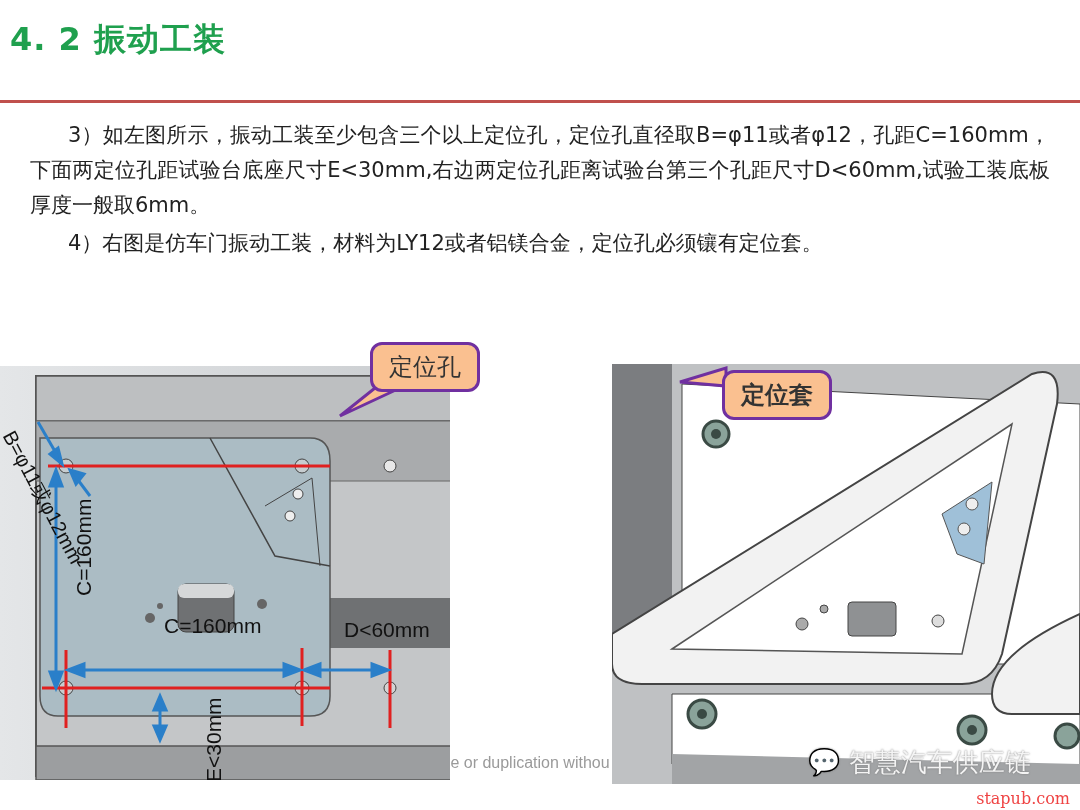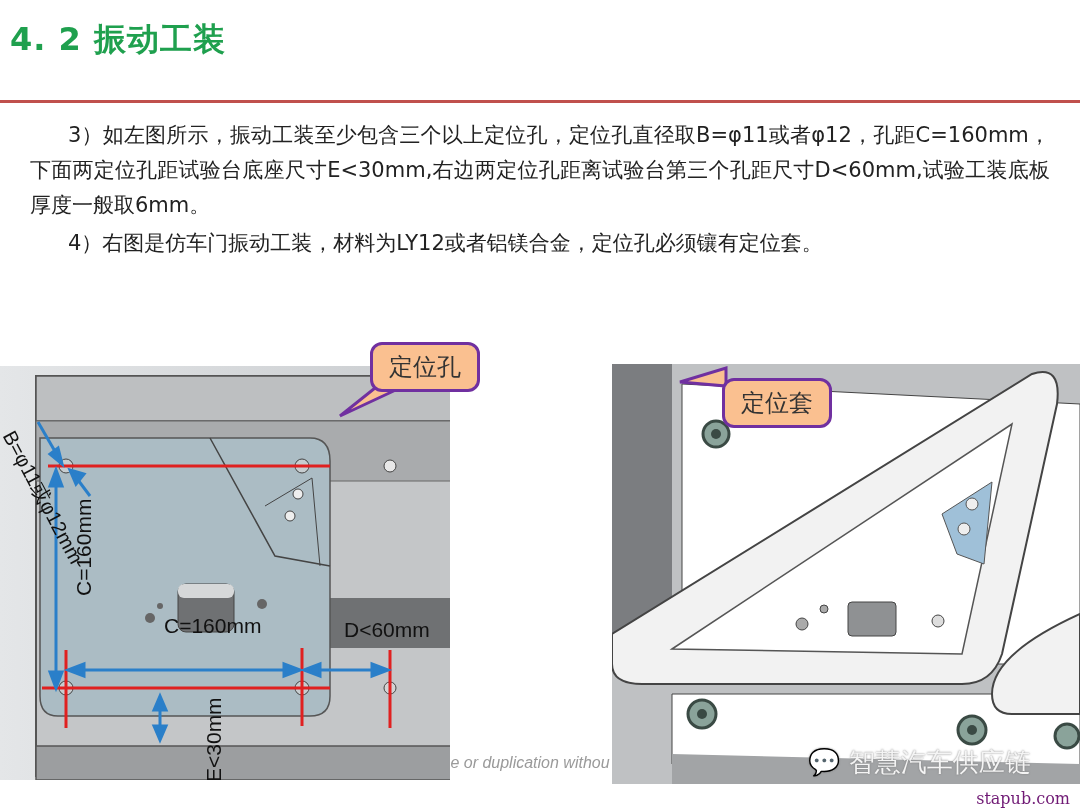--- a/index.html
+++ b/index.html
@@ -6,23 +6,23 @@
   body { width: 1080px; height: 810px; background: #ffffff; position: relative; overflow: hidden; font-family: "DejaVu Sans", "Liberation Sans", sans-serif; }
   .title { position: absolute; left: 10px; top: 18px; font-size: 32px; font-weight: bold; color: #1fa04e; letter-spacing: 1px; }
   .rule { position: absolute; left: 0; top: 100px; width: 1080px; height: 3px; background: #c0504d; }
   .body-text { position: absolute; left: 30px; top: 118px; width: 1020px; font-size: 21px; line-height: 35px; color: #222; }
   .body-text p { margin: 0 0 3px 0; text-indent: 38px; text-align: justify; }
 
   .fig-left { position: absolute; left: 0; top: 366px; width: 450px; height: 414px; background: linear-gradient(90deg,#e4e6e8,#c9cccf); overflow: hidden; }
   .fig-right { position: absolute; left: 612px; top: 364px; width: 468px; height: 420px; background: #b9bbbd; overflow: hidden; }
 
   .callout { position: absolute; background: #fac090; border: 3px solid #7030a0; border-radius: 12px; font-size: 24px; color: #333; padding: 6px 16px; }
-  .watermark-mid { position: absolute; left: 440px; top: 752px; width: 180px; text-align: center; font-size: 16px; color: #9a9a9a; line-height: 22px; font-family: "Liberation Sans", sans-serif; font-style: italic; }
+  .watermark-mid { position: absolute; left: 440px; top: 752px; width: 180px; text-align: center; font-size: 16px; color: #9a9a9a; line-height: 22px; font-family: "Liberation Sans", sans-serif; }
   .wechat { position: absolute; left: 808px; top: 745px; font-size: 26px; color: #f4f4f4; font-family: "DejaVu Sans", sans-serif; text-shadow: 0 0 2px #777; text-align: center; }
-  .stapub { position: absolute; right: 10px; top: 789px; font-size: 16px; color: #701a75; font-family: "DejaVu Serif", serif; }
+  .stapub { position: absolute; right: 10px; top: 789px; font-size: 16px; color: #ef4444; font-family: "DejaVu Serif", serif; }
   .lbl { position: absolute; font-size: 21px; color: #111; font-family: "Liberation Sans", sans-serif; white-space: nowrap; }
 </style>
 </head>
 <body>
 
 <div class="title">4. 2  振动工装</div>
 <div class="rule"></div>
 
 <div class="body-text">
   <p>3）如左图所示，振动工装至少包含三个以上定位孔，定位孔直径取B=φ11或者φ12，孔距C=160mm，下面两定位孔距试验台底座尺寸E&lt;30mm,右边两定位孔距离试验台第三个孔距尺寸D&lt;60mm,试验工装底板厚度一般取6mm。</p>
@@ -125,21 +125,21 @@
       <circle cx="104" cy="70" r="5"></circle>
       <circle cx="90" cy="350" r="5"></circle>
       <circle cx="360" cy="366" r="5"></circle>
     </g>
   </svg>
 </div>
 
 <svg style="position:absolute; left:676px; top:364px;" width="60" height="30">
   <polygon points="4,18 50,4 50,22" fill="#fac090" stroke="#7030a0" stroke-width="3"></polygon>
 </svg>
-<div class="callout" style="left:722px; top:378px;">定位套</div>
+<div class="callout" style="left:722px; top:370px;font-weight:bold;">定位套</div>
 
 <div class="watermark-mid">
   <div>e or duplication withou</div>
 </div>
 <div class="wechat">
   <span>💬</span>
   <span>智慧汽车供应链</span>
 </div>
 <div class="stapub">stapub.com</div>
 

